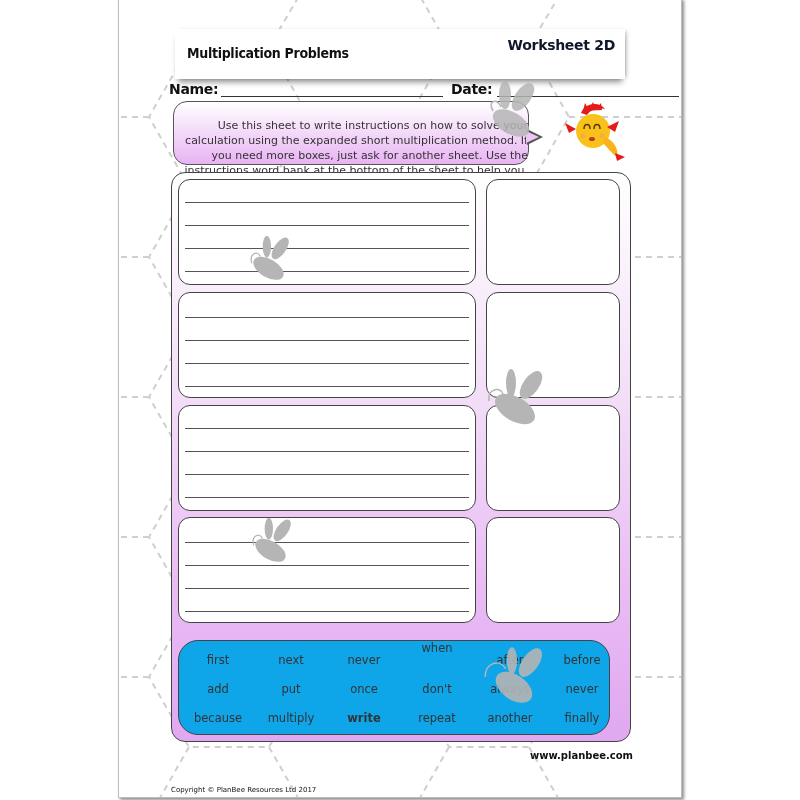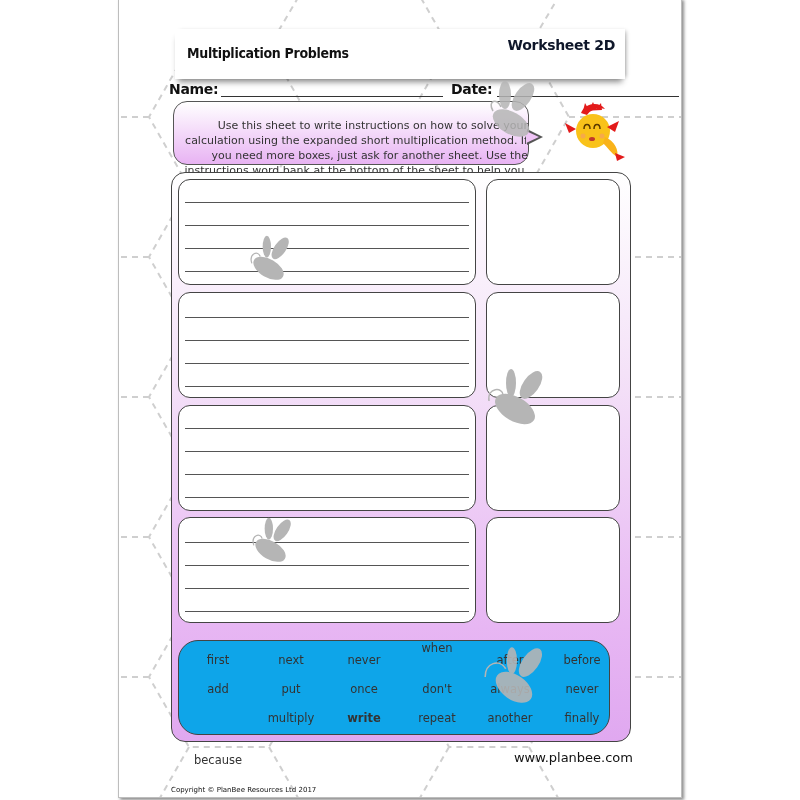--- a/index.html
+++ b/index.html
@@ -58,21 +58,21 @@
     position: absolute; background: #fff; border: 1.5px solid #444; border-radius: 12px; box-sizing: border-box;
   }
   .word-bank {
     position: absolute; left: 59px; top: 641px; width: 432px; height: 95px;
     background: #0ea5e9; border: 1.5px solid #444; border-radius: 20px; box-sizing: border-box;
   }
   .word {
     position: absolute; width: 70px; text-align: center; font-size: 11.5px; color: #333;
   }
   .footer-left { position: absolute; left: 52px; top: 751px; font-size: 7px; font-weight: normal; color: #111; margin-top: 36px; }
-  .footer-right { position: absolute; right: 48px; top: 751px; font-size: 13px; font-weight: normal; color: #111; }
+  .footer-right { position: absolute; right: 48px; top: 751px; font-size: 10px; font-weight: bold; color: #111; }
   .bee { position: absolute; pointer-events: none; }
 </style>
 </head>
 <body>
 
 <div class="page">
   <svg class="bg-pattern" width="562" height="798" viewBox="0 0 562 798">
     <g stroke="#cfcfcf" stroke-width="2" stroke-dasharray="6,5" fill="none">
       <path d="M70,48 L150,48 L190,-20"></path>
       <path d="M70,48 L30,118 L70,188 L150,188 L190,118 L150,48"></path>
@@ -184,21 +184,21 @@
     <span class="word" style="left:296px; top:12px;">after</span>
     <span class="word" style="left:368px; top:12px;">before</span>
 
     <span class="word" style="left:4px; top:41px;">add</span>
     <span class="word" style="left:77px; top:41px;">put</span>
     <span class="word" style="left:150px; top:41px;">once</span>
     <span class="word" style="left:223px; top:41px;">don't</span>
     <span class="word" style="left:296px; top:41px;">always</span>
     <span class="word" style="left:368px; top:41px;">never</span>
 
-    <span class="word" style="left:4px; top:70px;margin-top:42px;">because</span>
+    <span class="word" style="left:4px; top:70px;">because</span>
     <span class="word" style="left:77px; top:70px;">multiply</span>
     <span class="word" style="left:150px; top:70px;font-weight:bold;">write</span>
     <span class="word" style="left:223px; top:70px;">repeat</span>
     <span class="word" style="left:296px; top:70px;">another</span>
     <span class="word" style="left:368px; top:70px;">finally</span>
   </div>
 
   <span class="footer-left">Copyright © PlanBee Resources Ltd 2017</span>
   <span class="footer-right">www.planbee.com</span>
 

